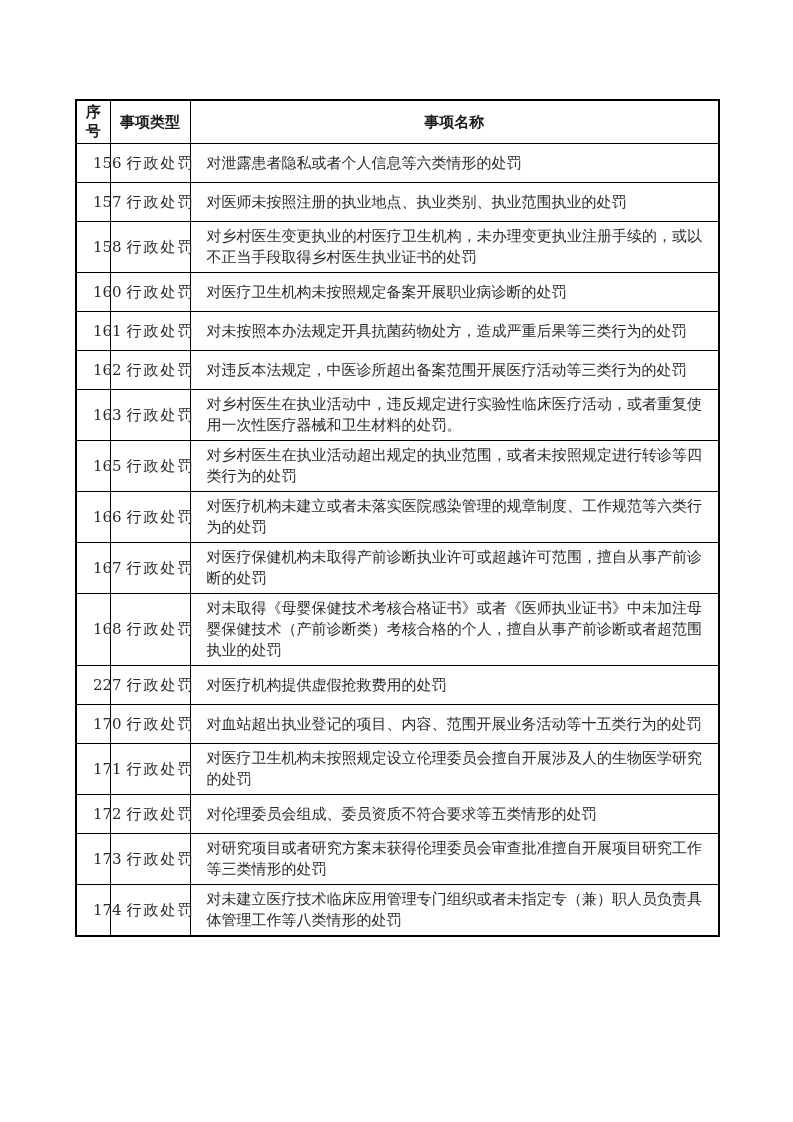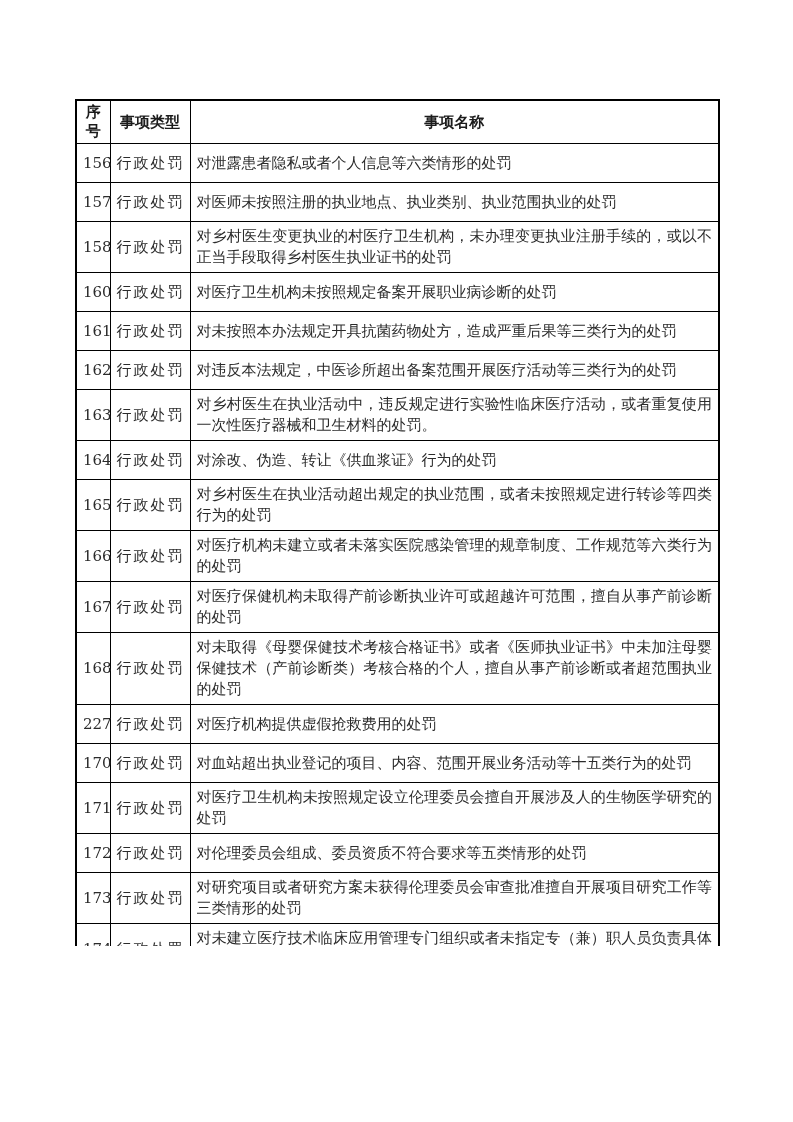--- a/index.html
+++ b/index.html
@@ -34,21 +34,21 @@
     height: 33px;
     text-align: center;
     vertical-align: middle;
     color: #1c1c1c;
     padding: 2px;
   }
   table.items td {
     font-size: 15px;
     line-height: 21px;
     vertical-align: middle;
-    padding: 4px 6px;
+    padding: 4px 16px;
   }
   table.items tbody tr { height: 39px; }
   td.no {
     text-align: center;
     font-family: "DejaVu Serif", "Liberation Serif", serif;
   }
   td.type {
     text-align: left;
     letter-spacing: 2px;
     white-space: nowrap;
@@ -115,25 +115,20 @@
           <td class="no">162</td>
           <td class="type">行政处罚</td>
           <td class="name">对违反本法规定，中医诊所超出备案范围开展医疗活动等三类行为的处罚</td>
         </tr>
         <tr>
           <td class="no">163</td>
           <td class="type">行政处罚</td>
           <td class="name">对乡村医生在执业活动中，违反规定进行实验性临床医疗活动，或者重复使用一次性医疗器械和卫生材料的处罚。</td>
         </tr>
         <tr>
-          <td class="no">164</td>
-          <td class="type">行政处罚</td>
-          <td class="name">对涂改、伪造、转让《供血浆证》行为的处罚</td>
-        </tr>
-        <tr>
           <td class="no">165</td>
           <td class="type">行政处罚</td>
           <td class="name">对乡村医生在执业活动超出规定的执业范围，或者未按照规定进行转诊等四类行为的处罚</td>
         </tr>
         <tr>
           <td class="no">166</td>
           <td class="type">行政处罚</td>
           <td class="name">对医疗机构未建立或者未落实医院感染管理的规章制度、工作规范等六类行为的处罚</td>
         </tr>
         <tr>

